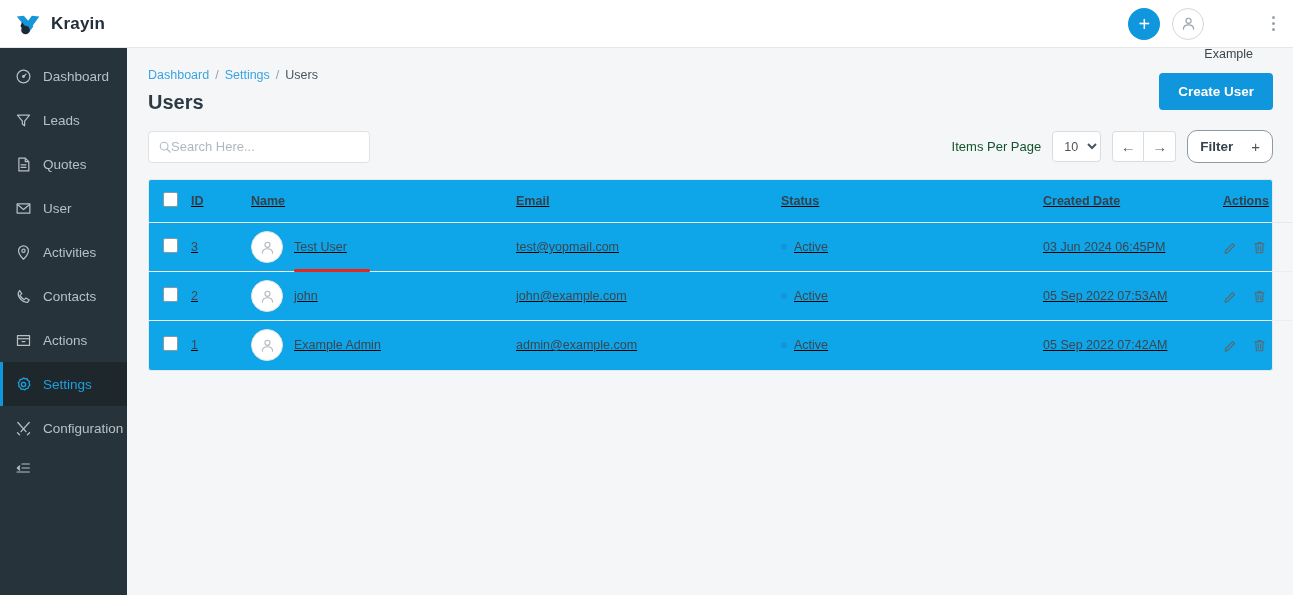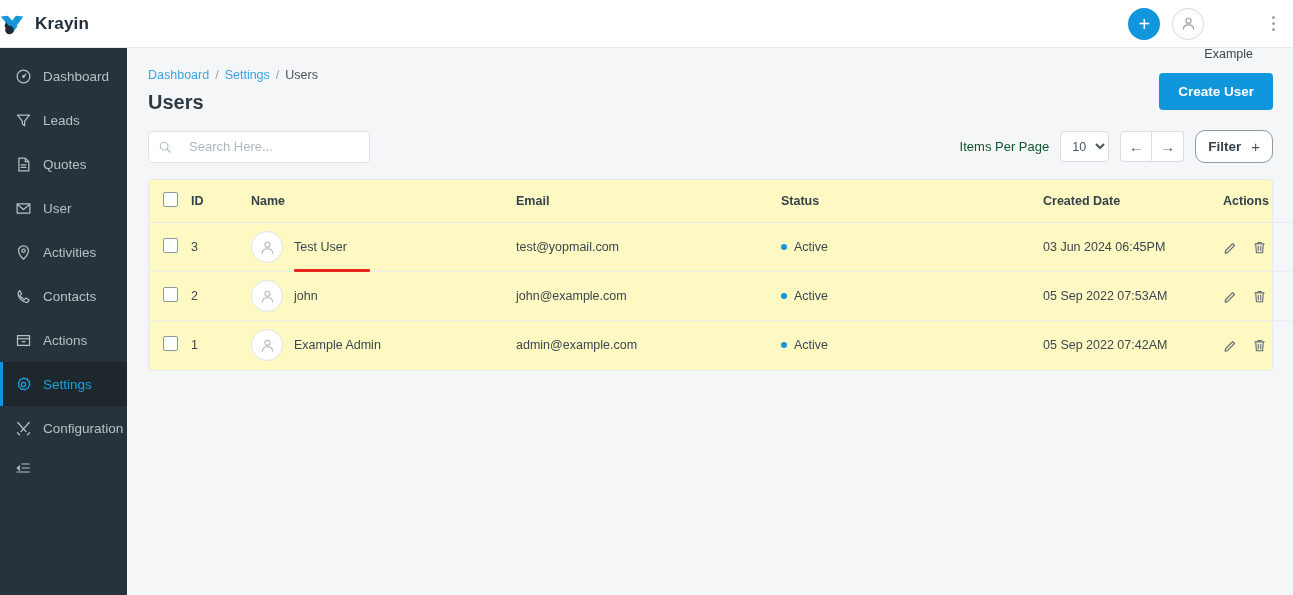--- a/index.html
+++ b/index.html
@@ -12,21 +12,21 @@
   .app { position: relative; width: 1293px; height: 595px; }
 
   
   .topbar {
     position: absolute; top: 0; left: 0; width: 1293px; height: 48px;
     background: #ffffff;
     border-bottom: 1px solid #e4e8eb;
     display: flex; align-items: center;
     z-index: 20;
   }
-  .brand { display: flex; align-items: center; gap: 9px; width: 127px; }
+  .brand { display: flex; align-items: center; gap: 9px; padding-left: 16px; width: 127px; }
   .logo-mark { position: relative; width: 26px; height: 22px; flex: 0 0 26px; }
   .logo-mark svg { display: block; }
   .brand-name { font-size: 17px; font-weight: bold; color: #222f3a; letter-spacing: .2px; }
 
   .topbar-right {
     margin-left: auto; display: flex; align-items: center; gap: 12px; padding-right: 12px;
   }
   .add-btn {
     width: 32px; height: 32px; border-radius: 50%;
     background: #0f96dc; color: #fff;
@@ -89,21 +89,21 @@
     font-size: 13.5px; font-weight: bold;
     padding: 11px 19px; border-radius: 4px; cursor: pointer;
     font-family: "Liberation Sans", sans-serif;
   }
 
   
   .toolbar { display: flex; align-items: center; margin-top: 16px; }
   .search-wrap {
     position: relative; width: 222px; height: 32px;
     background: #fff; border: 1px solid #dfe3e7; border-radius: 4px;
-    display: flex; align-items: center; padding-left: 40px;
+    display: flex; align-items: center; padding-left: 22px;
   }
   .search-wrap .mag { position: absolute; left: 9px; top: 8px; }
   .search-wrap input {
     border: none; outline: none; width: 100%; height: 100%;
     font-size: 13px; color: #4a565e; background: transparent;
     font-family: "Liberation Sans", sans-serif;
   }
   .search-wrap input::placeholder { color: #b0b8bf; }
 
   .tool-right { margin-left: auto; display: flex; align-items: center; gap: 11px; }
@@ -120,30 +120,30 @@
     border: 1px solid #d8dde2; cursor: pointer;
     display: flex; align-items: center; justify-content: center;
     font-size: 15px; color: #5b6770;
     font-family: "Liberation Sans", sans-serif;
   }
   .pg-btn:first-child { border-radius: 4px 0 0 4px; }
   .pg-btn:last-child { border-radius: 0 4px 4px 0; border-left: none; }
   .filter-btn {
     height: 33px; background: #fff; border: 1px solid #8d99a3;
     border-radius: 10px; cursor: pointer;
-    display: flex; align-items: center; gap: 10px;
+    display: flex; align-items: center; gap: 18px;
     padding: 0 12px; font-size: 13.5px; color: #34424c; font-weight: bold;
     font-family: "Liberation Sans", sans-serif;
   }
   .filter-btn .plus { font-weight: normal; font-size: 15px; color: #4a565e; }
 
   
   .table-card {
-    margin-top: 16px; background: #fef9c3;
-    border: 1px solid #e6eaed; border-radius: 3px;
+    margin-top: 16px; background: #0ea5e9;
+    border: 1px solid #e6eaed; border-radius: 3px; text-decoration: underline;
   }
   table { width: 100%; border-collapse: collapse; table-layout: fixed; }
   thead th {
     text-align: left; font-size: 12.5px; font-weight: bold; color: #34424c;
     padding: 12px 0 12px 0; border-bottom: 1px solid #e6eaed;
     height: 36px;
   }
   tbody td {
     font-size: 12.5px; color: #3b474f;
     border-bottom: 1px solid #eceff2; height: 49px; vertical-align: middle;

